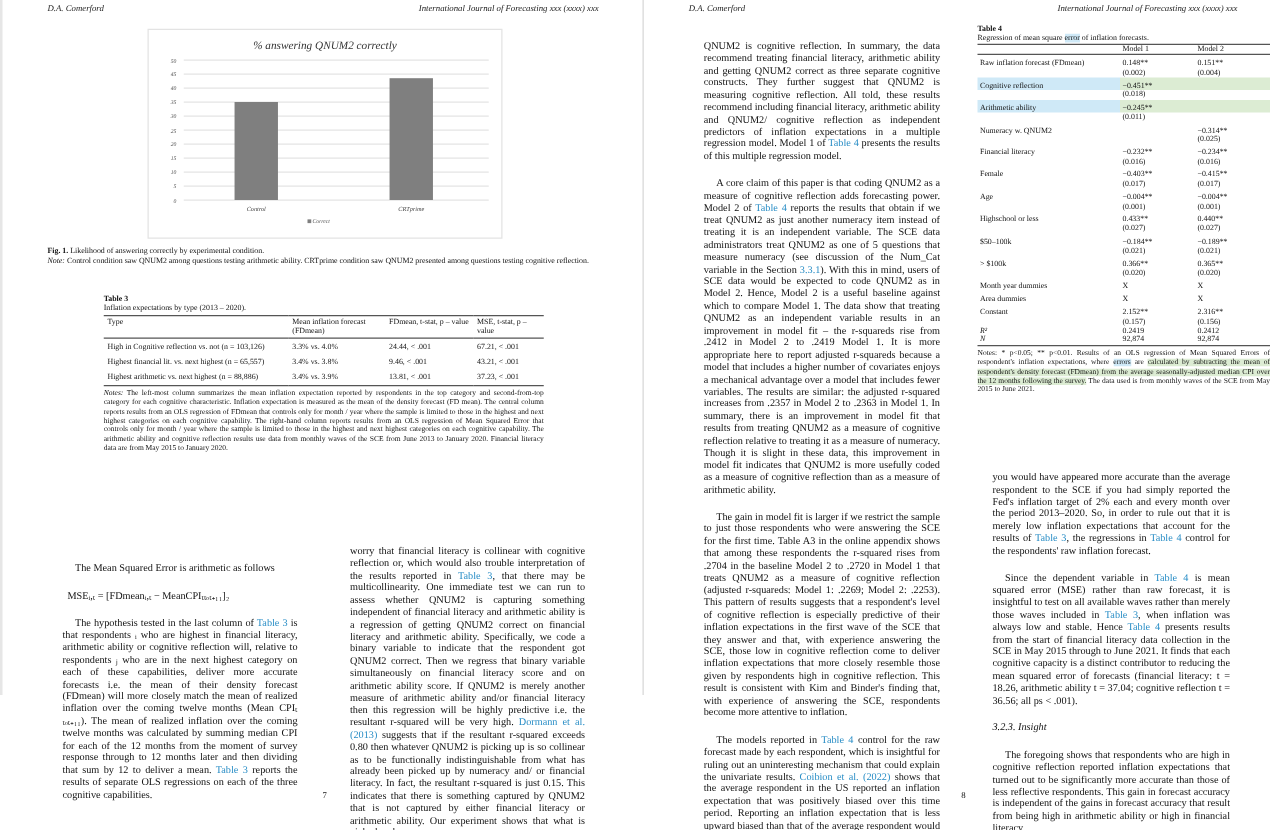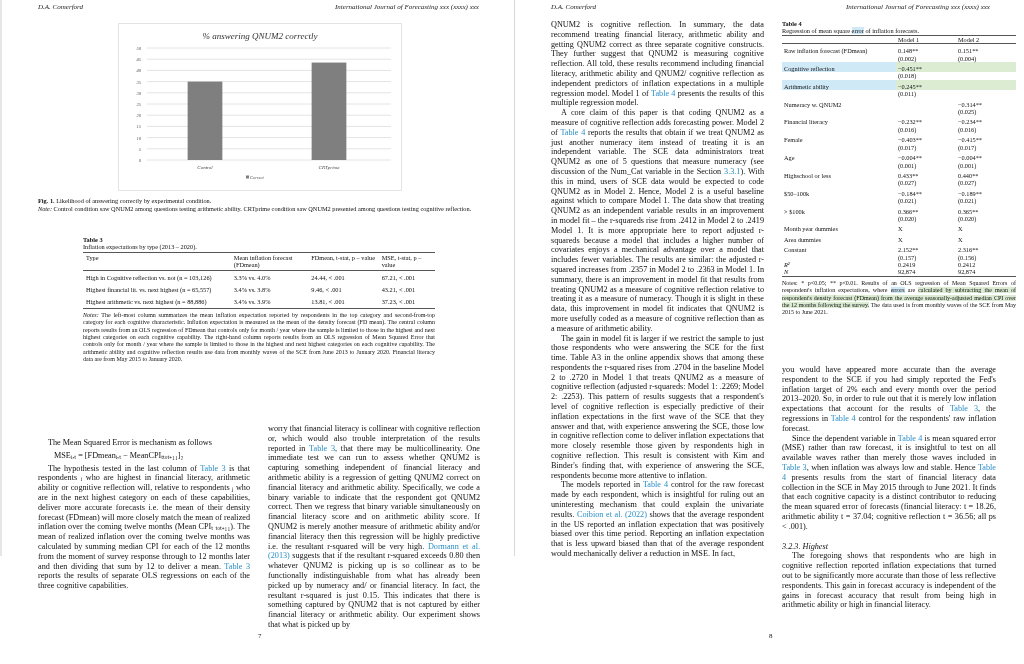--- a/index.html
+++ b/index.html
@@ -3,21 +3,21 @@
 <meta charset="utf-8">
 <style>
   html, body { margin:0; padding:0; }
   body { width:1024px; height:664px; position:relative; overflow:hidden; background:#ffffff;
          font-family:"Liberation Serif", serif; color:#111; }
   .page { position:absolute; top:0; height:556px; background:#fff; }
   #page7 { left:0; width:512px; border-left:2px solid #e6e6e6; box-sizing:border-box; }
   #page8 { left:514px; width:510px; border-left:1px solid #d8d8d8; }
   .runhead { position:absolute; top:3px; font-size:7px; font-style:italic; color:#222; }
   .body-text { position:absolute; font-size:8.2px; line-height:9.8px; text-align:justify; }
-  .body-text p { margin:0; text-indent:10px; }
+  .body-text p { margin:12px; text-indent:10px; }
   .body-text p.noind { text-indent:0; }
   .lnk { color:#2a8ec6; }
   .pnum { position:absolute; font-size:7px; }
   
   #chart-box { position:absolute; left:116px; top:23px; width:282px; height:166px; border:1px solid #e3e3e3; background:#fff;font-style:italic; }
   #chart-box svg { position:absolute; left:0; top:0; }
   .caption { position:absolute; font-size:6.3px; line-height:7.6px; }
   .caption b { font-weight:bold; }
   
   #t3 { position:absolute; left:81px; top:236px; width:352px; font-size:6.3px; line-height:7.4px; }
@@ -119,21 +119,21 @@
             <td>3.4% vs. 3.9%</td>
             <td>13.81, &lt; .001</td>
             <td>37.23, &lt; .001</td>
           </tr>
         </tbody>
     </table>
     <div class="notes"><i>Notes:</i> <span>The left-most column summarizes the mean inflation expectation reported by respondents in the top category and second-from-top category for each cognitive characteristic. Inflation expectation is measured as the mean of the density forecast (FD mean). The central column reports results from an OLS regression of FDmean that controls only for month / year where the sample is limited to those in the highest and next highest categories on each cognitive capability. The right-hand column reports results from an OLS regression of Mean Squared Error that controls only for month / year where the sample is limited to those in the highest and next highest categories on each cognitive capability. The arithmetic ability and cognitive reflection results use data from monthly waves of the SCE from June 2013 to January 2020. Financial literacy data are from May 2015 to January 2020.</span></div>
   </div>
 
   <div class="body-text" style="left:36px; top:438px; width:212px;">
-    <p>The Mean Squared Error is mechanism as follows</p>
+    <p>The Mean Squared Error is arithmetic as follows</p>
     <p class="noind" style="margin:3px 16px;">MSEᵢ,ₜ = [FDmeanᵢ,ₜ − MeanCPIₜₜₒₜ₊₁₁]₂</p>
     <p><span>The hypothesis tested in the last column of </span><span class="lnk">Table 3</span><span> is that respondents ᵢ who are highest in financial literacy, arithmetic ability or cognitive reflection will, relative to respondents ⱼ who are in the next highest category on each of these capabilities, deliver more accurate forecasts i.e. the mean of their density forecast (FDmean) will more closely match the mean of realized inflation over the coming twelve months (Mean CPIₜ ₜₒₜ₊₁₁). The mean of realized inflation over the coming twelve months was calculated by summing median CPI for each of the 12 months from the moment of survey response through to 12 months later and then dividing that sum by 12 to deliver a mean. </span><span class="lnk">Table 3</span><span> reports the results of separate OLS regressions on each of the three cognitive capabilities.</span></p>
   </div>
 
   <div class="body-text" style="left:266px; top:424px; width:212px;">
     <p class="noind"><span>worry that financial literacy is collinear with cognitive reflection or, which would also trouble interpretation of the results reported in </span><span class="lnk">Table 3</span><span>, that there may be multicollinearity. One immediate test we can run to assess whether QNUM2 is capturing something independent of financial literacy and arithmetic ability is a regression of getting QNUM2 correct on financial literacy and arithmetic ability. Specifically, we code a binary variable to indicate that the respondent got QNUM2 correct. Then we regress that binary variable simultaneously on financial literacy score and on arithmetic ability score. If QNUM2 is merely another measure of arithmetic ability and/or financial literacy then this regression will be highly predictive i.e. the resultant r-squared will be very high. </span><span class="lnk">Dormann et al. (2013)</span><span> suggests that if the resultant r-squared exceeds 0.80 then whatever QNUM2 is picking up is so collinear as to be functionally indistinguishable from what has already been picked up by numeracy and/ or financial literacy. In fact, the resultant r-squared is just 0.15. This indicates that there is something captured by QNUM2 that is not captured by either financial literacy or arithmetic ability. Our experiment shows that what is picked up by</span></p>
   </div>
 
   <div class="pnum" style="left:256px; top:632px;">7</div>
 </div>
@@ -295,15 +295,15 @@
           <td>92,874</td>
         </tr>
       </tbody>
   </table>
   <div class="notes"><span>Notes: * p&lt;0.05; ** p&lt;0.01. Results of an OLS regression of Mean Squared Errors of respondent's inflation expectations, where </span><span class="hl-blue">errors</span><span> are </span><span class="hl-green">calculated by subtracting the mean of respondent's density forecast (FDmean) from the average seasonally-adjusted median CPI over the 12 months following the survey.</span><span> The data used is from monthly waves of the SCE from May 2015 to June 2021.</span></div>
 </div>
 
 <div class="body-text" style="left:782px; top:365px; width:214px;">
   <p class="noind"><span>you would have appeared more accurate than the average respondent to the SCE if you had simply reported the Fed's inflation target of 2% each and every month over the period 2013–2020. So, in order to rule out that it is merely low inflation expectations that account for the results of </span><span class="lnk">Table 3</span><span>, the regressions in </span><span class="lnk">Table 4</span><span> control for the respondents' raw inflation forecast.</span></p>
   <p><span>Since the dependent variable in </span><span class="lnk">Table 4</span><span> is mean squared error (MSE) rather than raw forecast, it is insightful to test on all available waves rather than merely those waves included in </span><span class="lnk">Table 3</span><span>, when inflation was always low and stable. Hence </span><span class="lnk">Table 4</span><span> presents results from the start of financial literacy data collection in the SCE in May 2015 through to June 2021. It finds that each cognitive capacity is a distinct contributor to reducing the mean squared error of forecasts (financial literacy: t = 18.26, arithmetic ability t = 37.04; cognitive reflection t = 36.56; all ps &lt; .001).</span></p>
-  <p class="noind sec" style="margin-top:10px;">3.2.3. Highest</p>
+  <p class="noind sec" style="margin-top:10px;">3.2.3. Insight</p>
   <p>The foregoing shows that respondents who are high in cognitive reflection reported inflation expectations that turned out to be significantly more accurate than those of less reflective respondents. This gain in forecast accuracy is independent of the gains in forecast accuracy that result from being high in arithmetic ability or high in financial literacy.</p>
 </div>
 
 </body></html>

